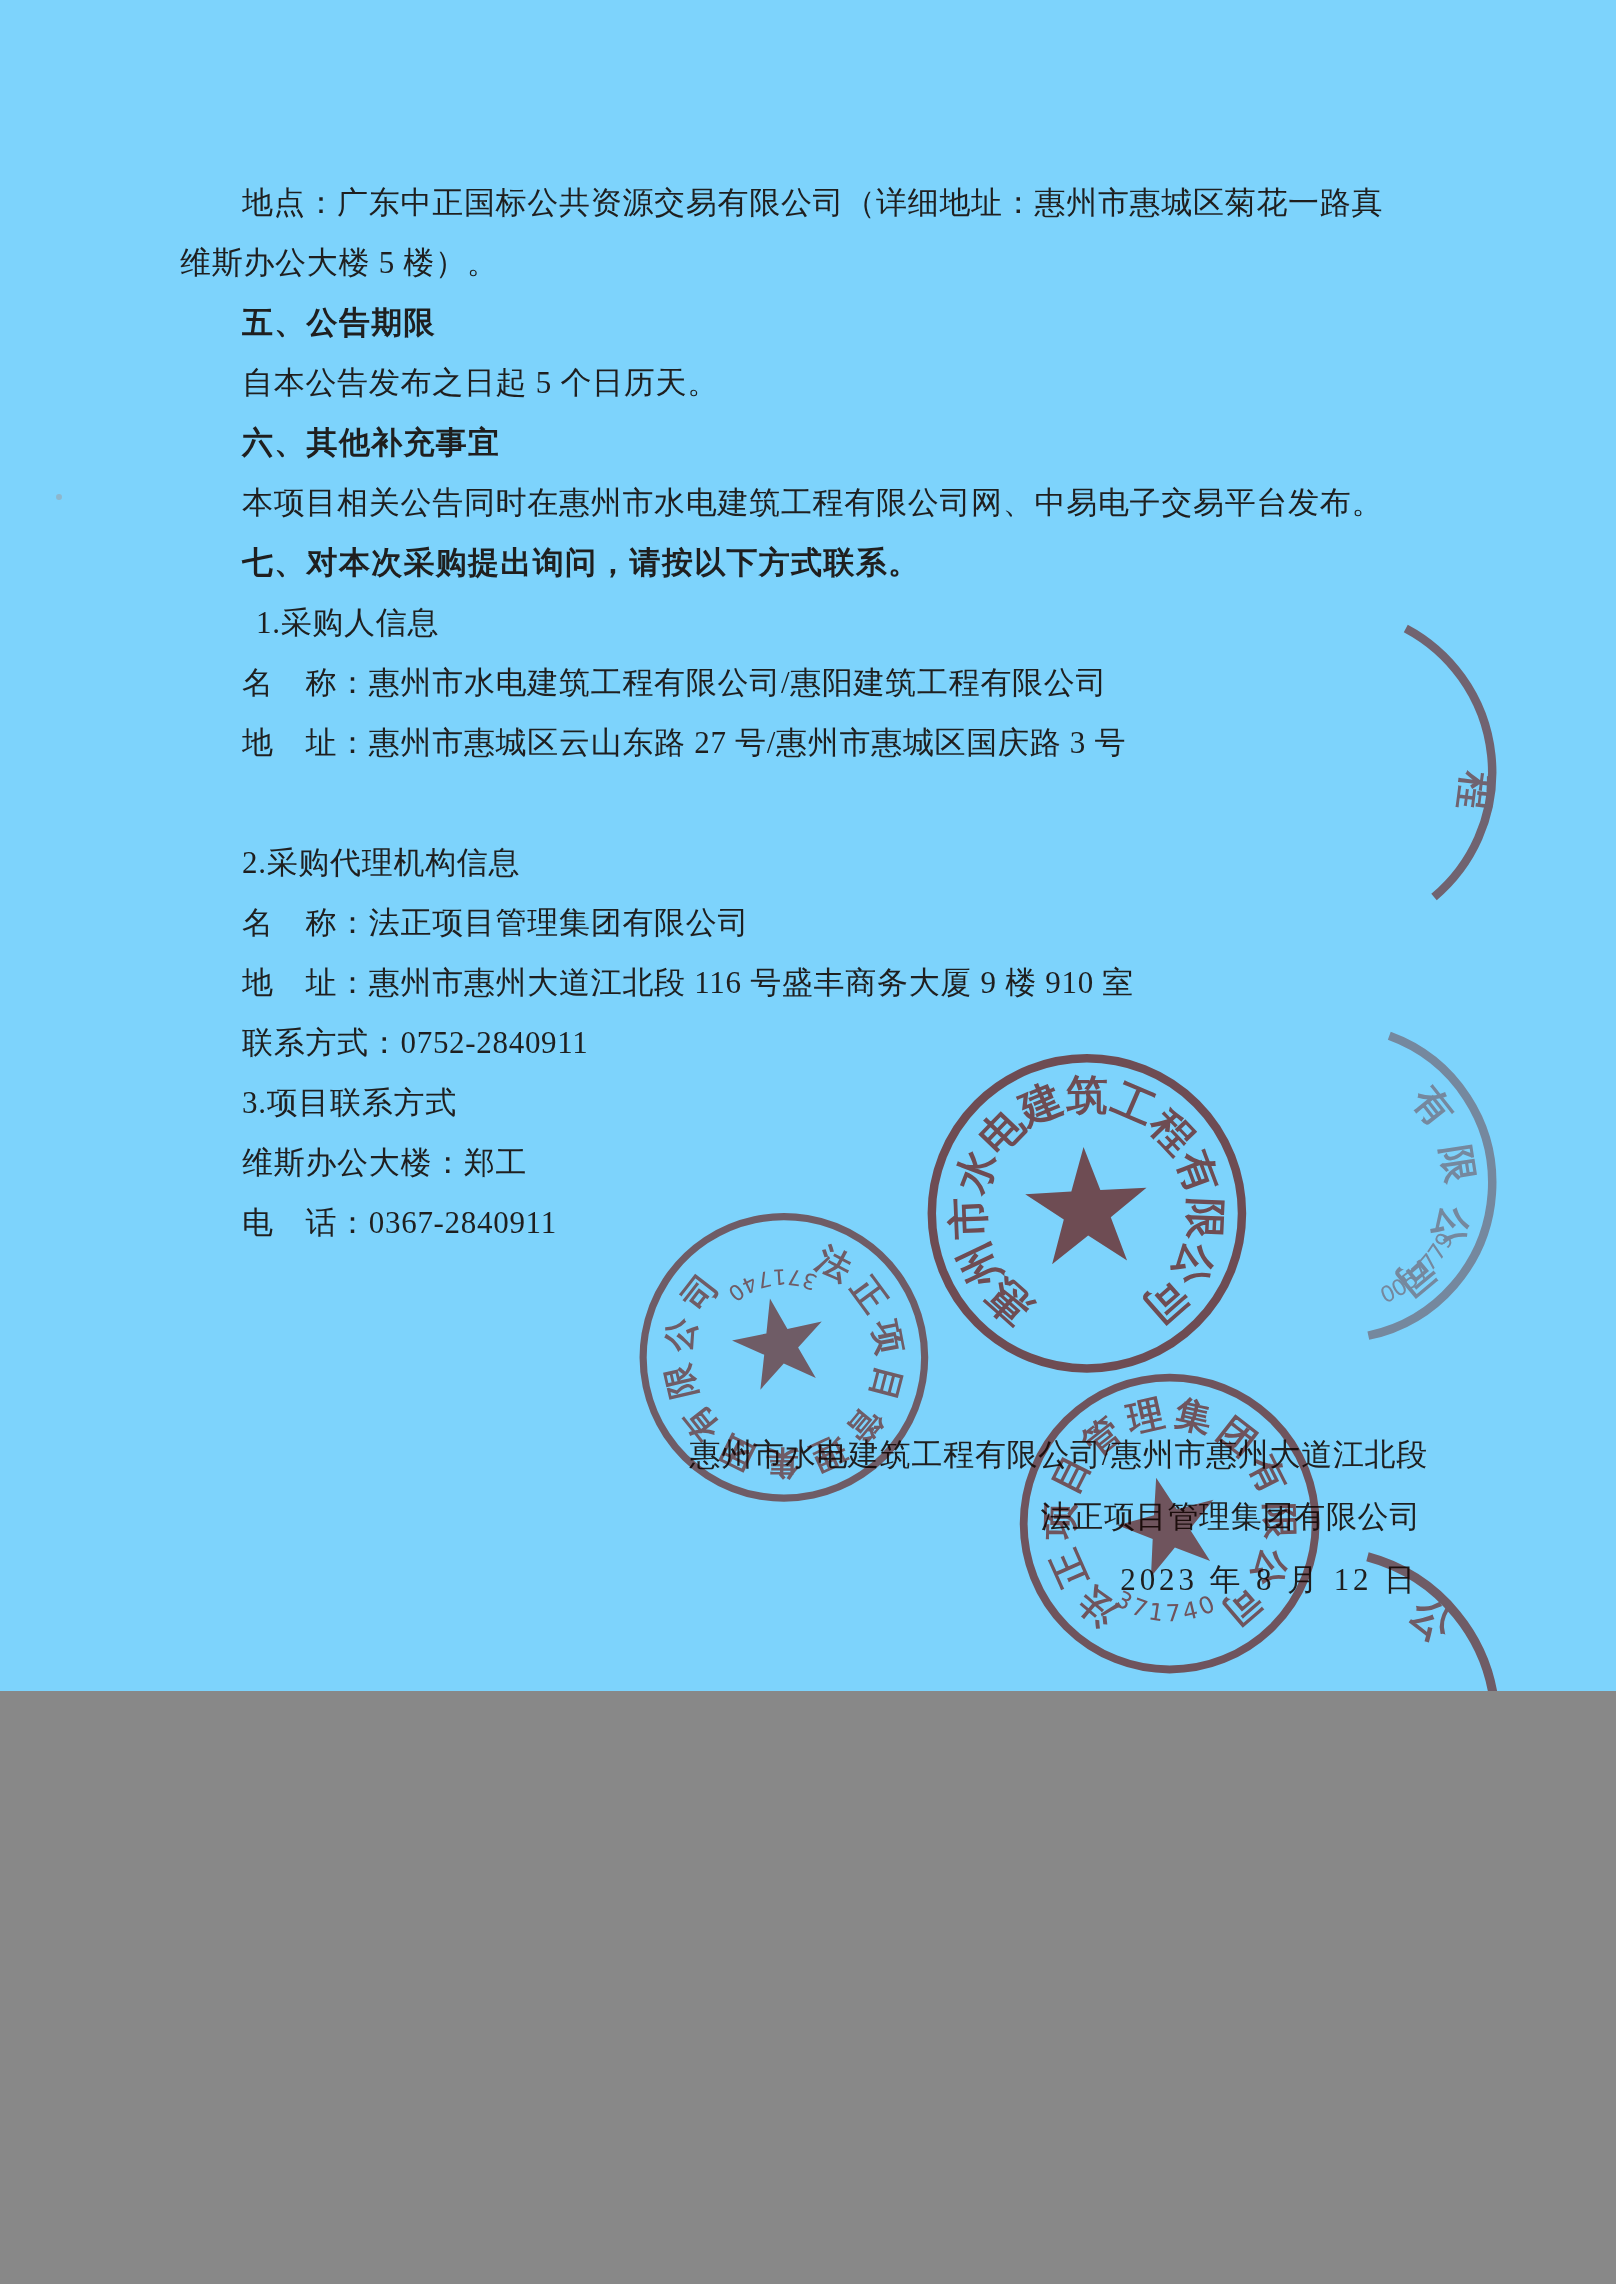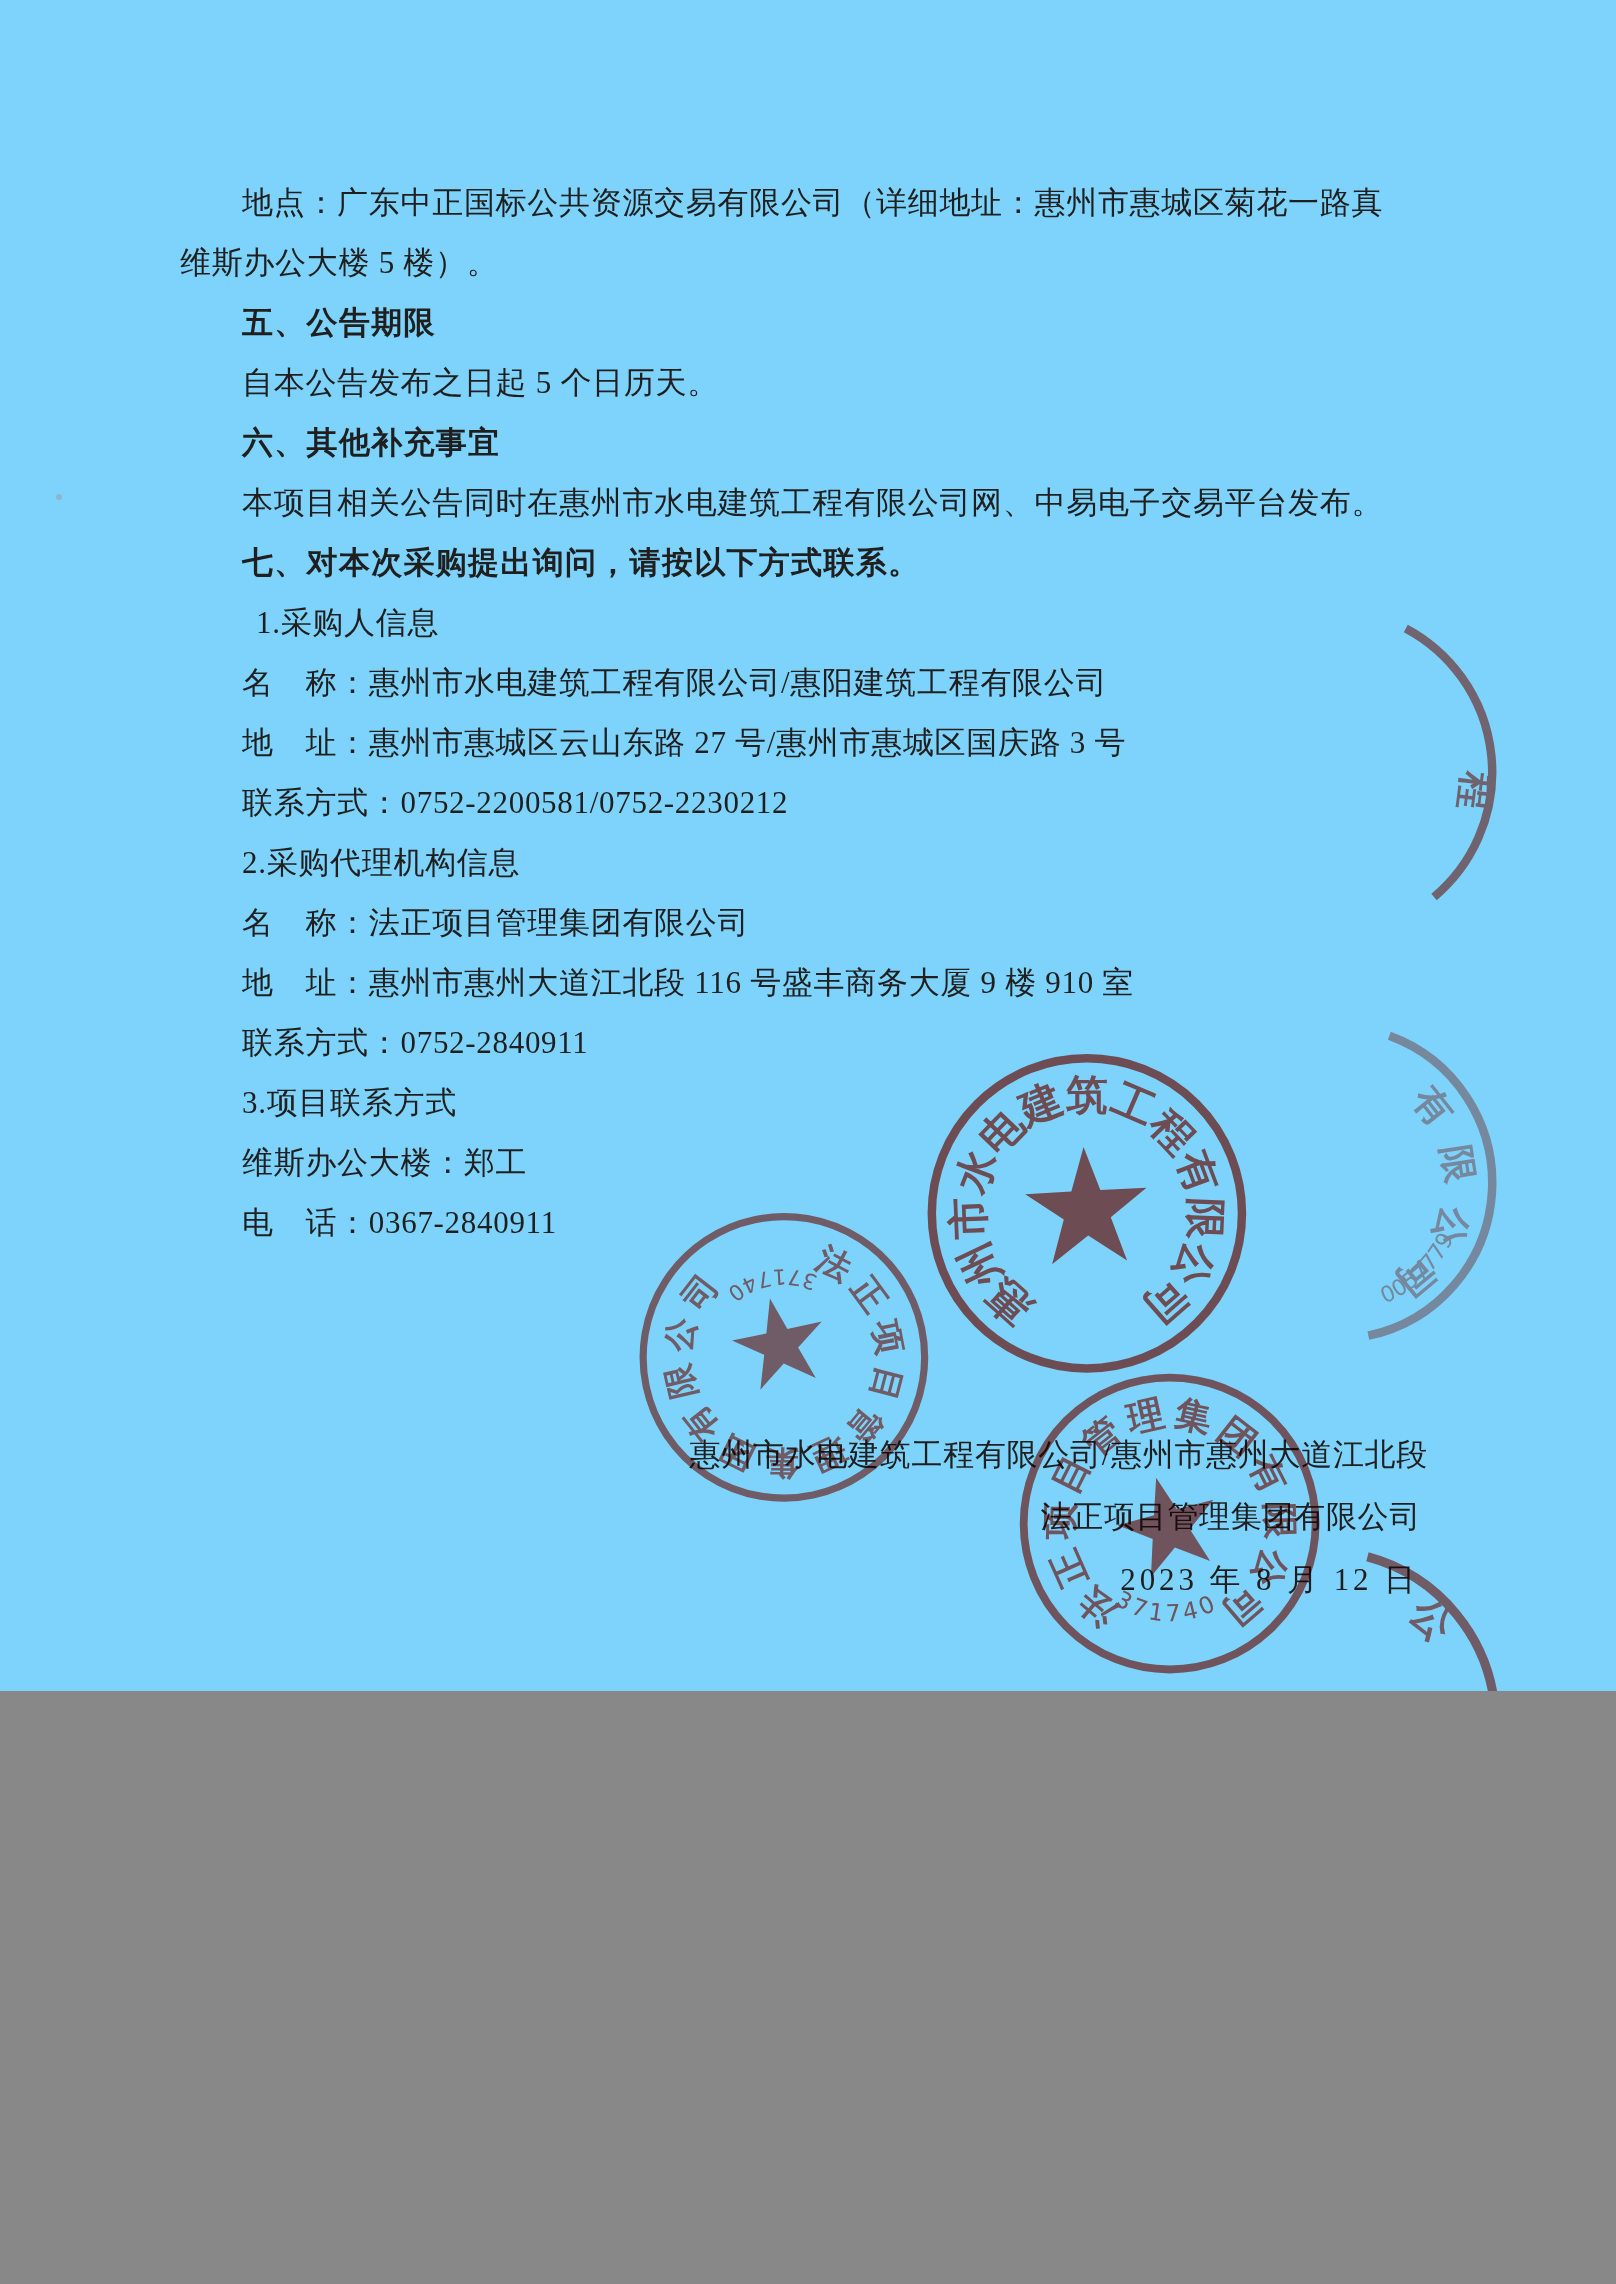--- a/index.html
+++ b/index.html
@@ -34,21 +34,20 @@
   <div class="tline" style="left:242px;top:184px;">地点：广东中正国标公共资源交易有限公司（详细地址：惠州市惠城区菊花一路真</div>
   <div class="tline" style="left:180px;top:244px;">维斯办公大楼 5 楼）。</div>
   <div class="tline bold" style="left:242px;top:304px;">五、公告期限</div>
   <div class="tline" style="left:242px;top:364px;">自本公告发布之日起 5 个日历天。</div>
   <div class="tline bold" style="left:242px;top:424px;">六、其他补充事宜</div>
   <div class="tline" style="left:242px;top:484px;">本项目相关公告同时在惠州市水电建筑工程有限公司网、中易电子交易平台发布。</div>
   <div class="tline bold" style="left:242px;top:544px;">七、对本次采购提出询问，请按以下方式联系。</div>
   <div class="tline" style="left:256px;top:604px;">1.采购人信息</div>
   <div class="tline" style="left:242px;top:664px;">名　称：惠州市水电建筑工程有限公司/惠阳建筑工程有限公司</div>
   <div class="tline" style="left:242px;top:724px;">地　址：惠州市惠城区云山东路 27 号/惠州市惠城区国庆路 3 号</div>
-  <div class="tline" style="left:242px;top:784px;">联系方式：0752-2200581/0752-2230212</div>
   <div class="tline" style="left:242px;top:844px;">2.采购代理机构信息</div>
   <div class="tline" style="left:242px;top:904px;">名　称：法正项目管理集团有限公司</div>
   <div class="tline" style="left:242px;top:964px;">地　址：惠州市惠州大道江北段 116 号盛丰商务大厦 9 楼 910 室</div>
   <div class="tline" style="left:242px;top:1024px;">联系方式：0752-2840911</div>
   <div class="tline" style="left:242px;top:1084px;">3.项目联系方式</div>
   <div class="tline" style="left:242px;top:1144px;">维斯办公大楼：郑工</div>
   <div class="tline" style="left:242px;top:1204px;">电　话：0367-2840911</div>
 
   <div class="sig" style="right:220px;top:1434px;">惠州市水电建筑工程有限公司/惠州市惠州大道江北段</div>
   <div class="sig" style="right:227px;top:1496px;">法正项目管理集团有限公司</div>

